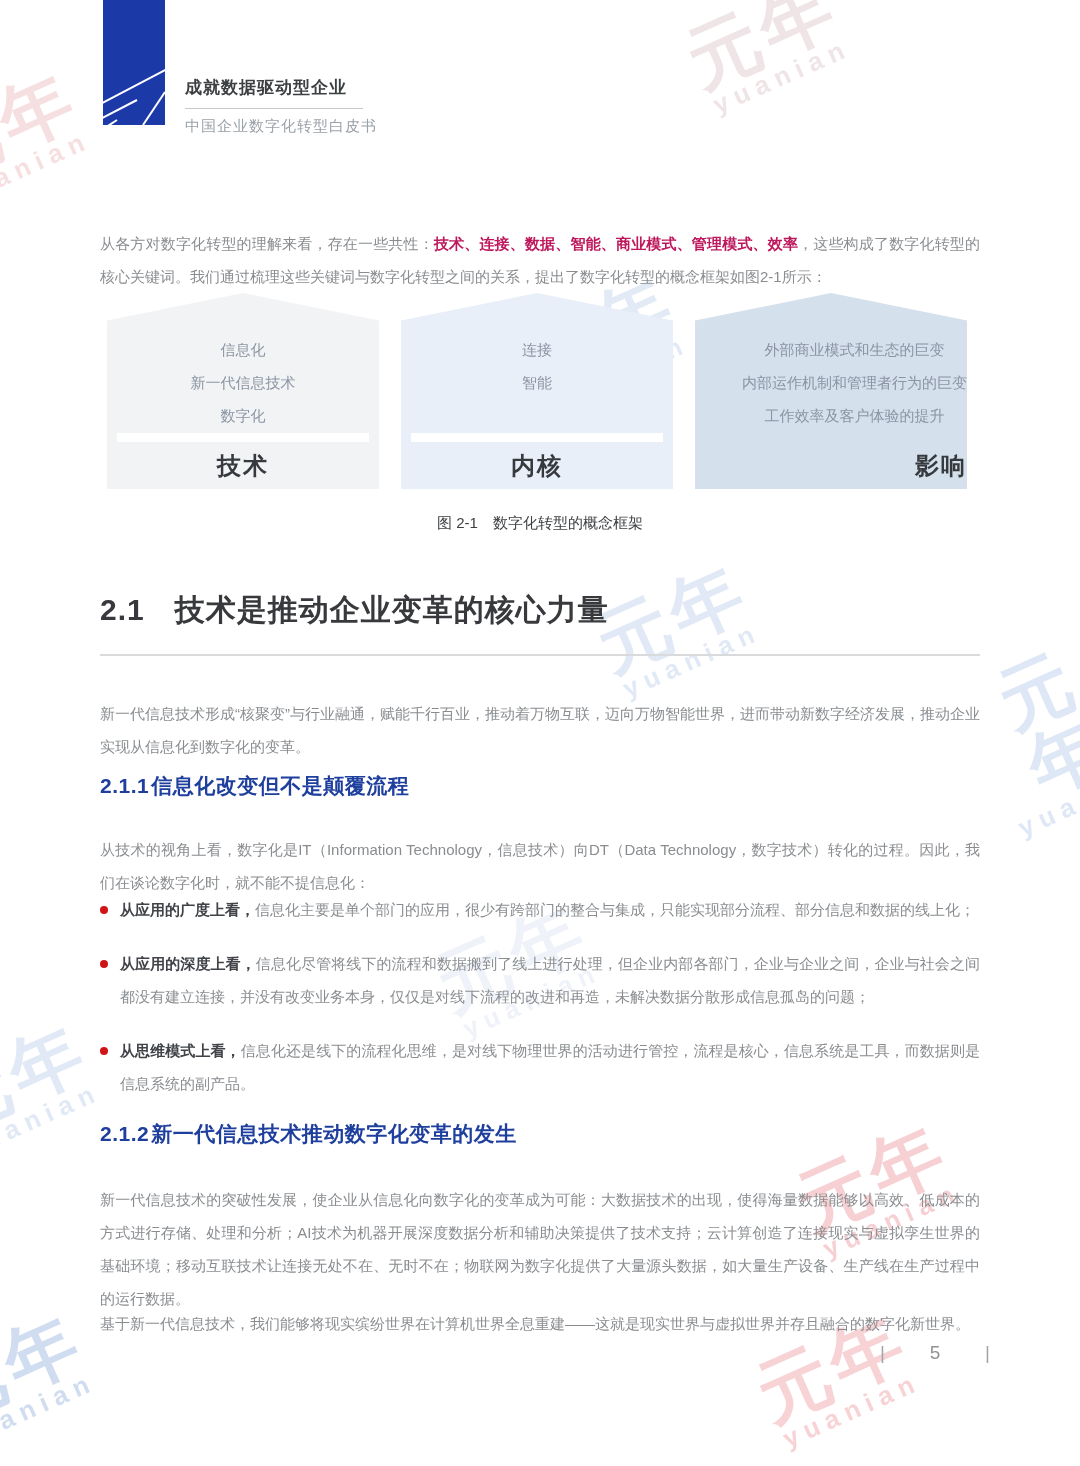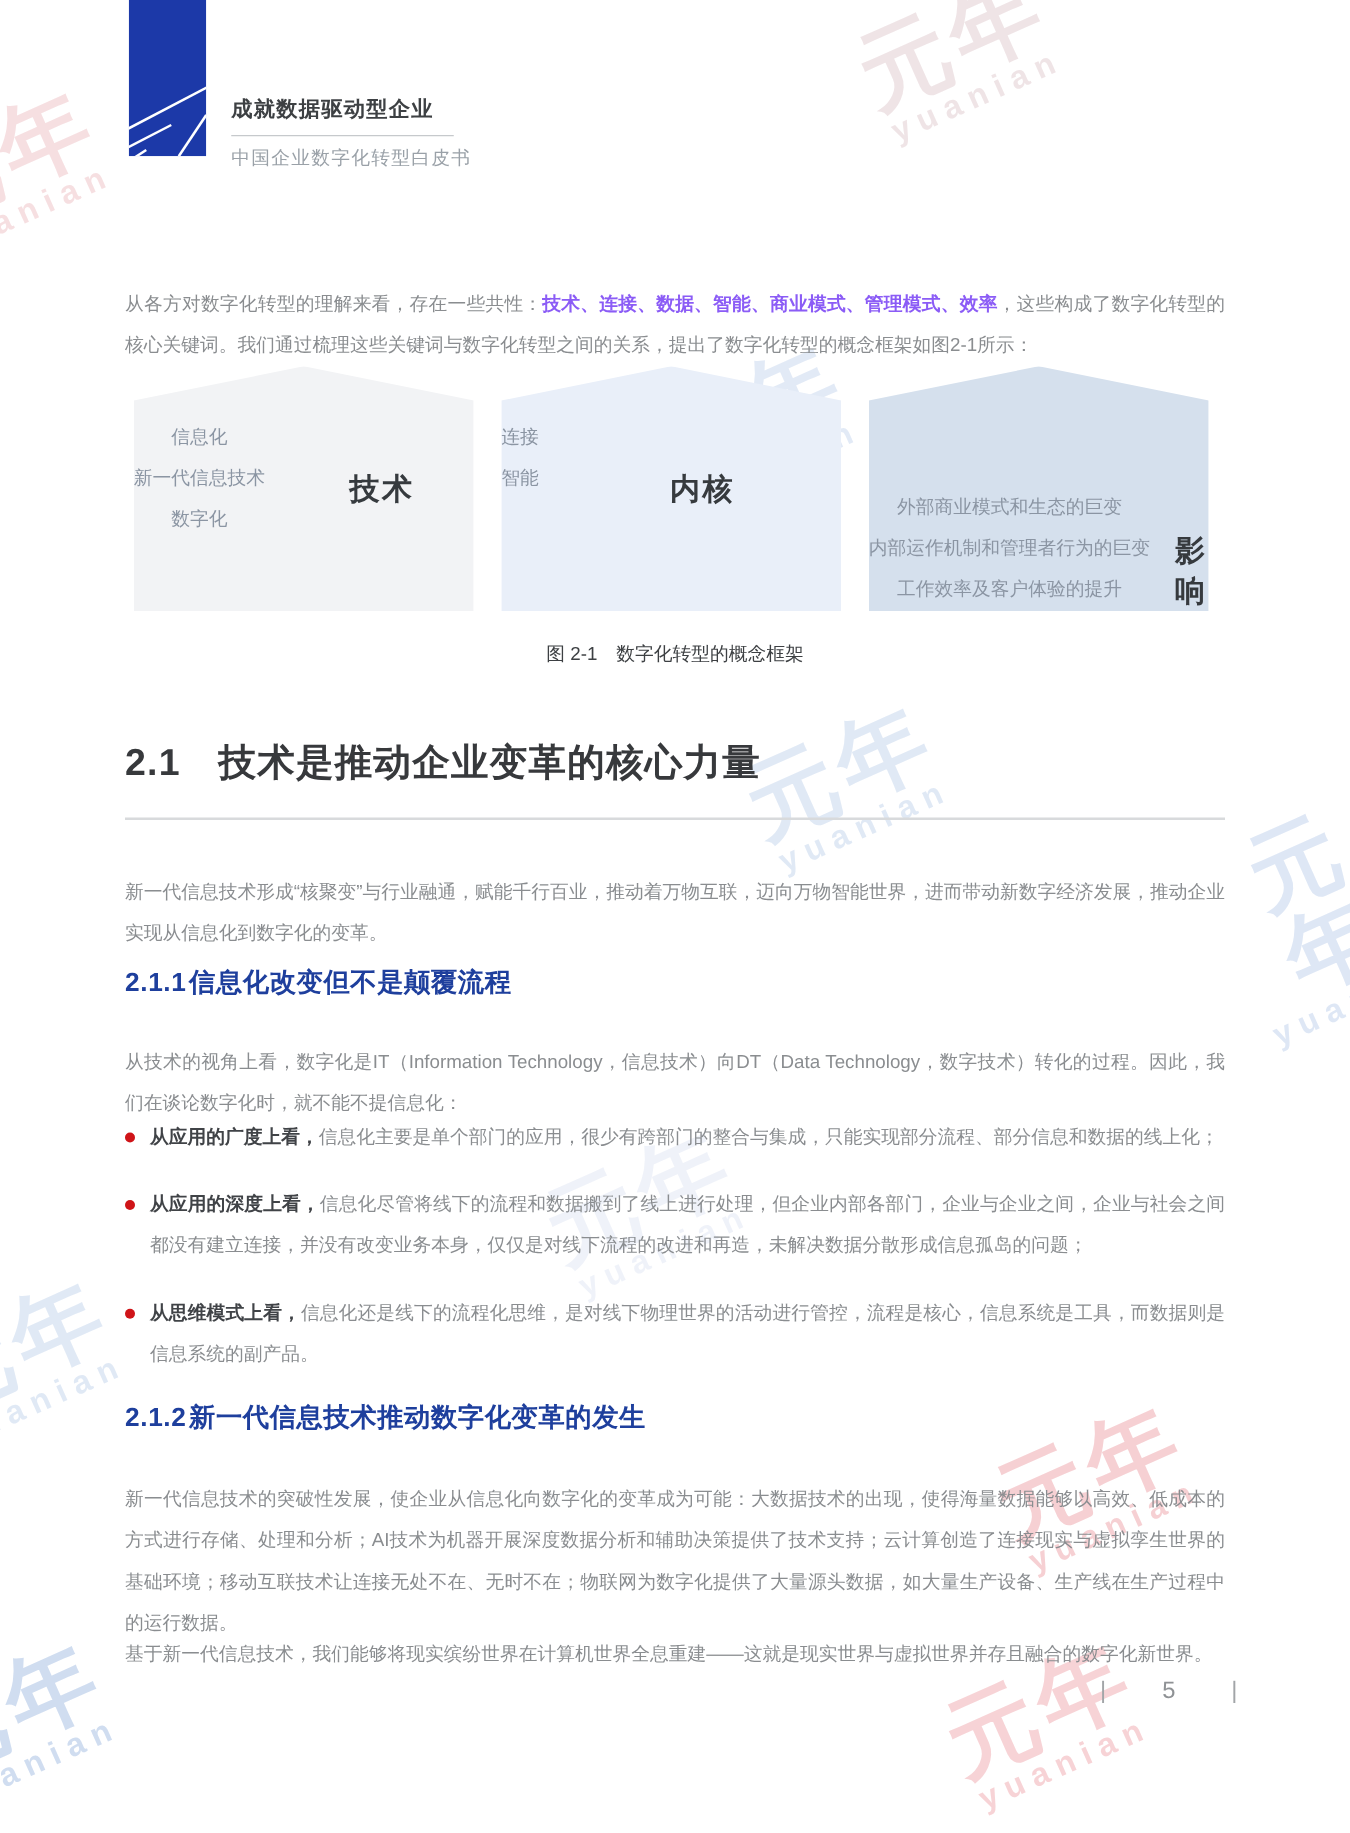--- a/index.html
+++ b/index.html
@@ -28,25 +28,25 @@
   
   .logo-box { position:absolute; left:103px; top:0; width:62px; height:125px; }
   .header-text { position:absolute; left:185px; top:76px; }
   .header-title { font-size:17px; font-weight:bold; color:#3d4043; letter-spacing:1px; }
   .header-divider { width:178px; height:1px; background:#c6c9cc; margin:9px 0 8px 0; }
   .header-subtitle { font-size:15px; color:#9aa1a8; letter-spacing:1px; }
 
   
   .para { position:absolute; left:100px; width:880px; font-size:15px; line-height:33px; color:#8a8d90; text-align:justify; }
   .intro { top:212px; }
-  .kw { font-weight:bold; color:#8b5cf6; }
+  .kw { font-weight:bold; color:#be185d; }
 
   
   .diagram { position:absolute; left:107px; top:293px; width:860px; height:196px; display:flex; gap:22px; }
-  .pillar { flex:1; clip-path:polygon(0 14%, 50% 0, 100% 14%, 100% 100%, 0 100%); display:flex; }
+  .pillar { flex:1; clip-path:polygon(0 14%, 50% 0, 100% 14%, 100% 100%, 0 100%); display:flex; flex-direction:column; }
   .pillar-items { margin-top:40px; height:100px; text-align:center; font-size:15px; line-height:33px; color:#8b95a3; }
   .pillar-divider { height:9px; background:#ffffff; margin:0 10px; }
   .pillar-title { flex:1; display:flex; align-items:center; justify-content:center; font-size:24px; font-weight:bold; color:#363a3e; letter-spacing:2px; }
   .caption { position:absolute; left:100px; top:514px; width:880px; text-align:center; font-size:15px; font-weight:normal; color:#3d4043; }
 
   
   .h1 { position:absolute; left:100px; top:590px; font-size:30px; font-weight:800; color:#37393c; letter-spacing:1px; }
   .h1 .h-num { margin-right:30px; }
   .rule { position:absolute; left:100px; top:654px; width:880px; height:2px; background:#d8dadc; }
   .lead { top:682px; }

